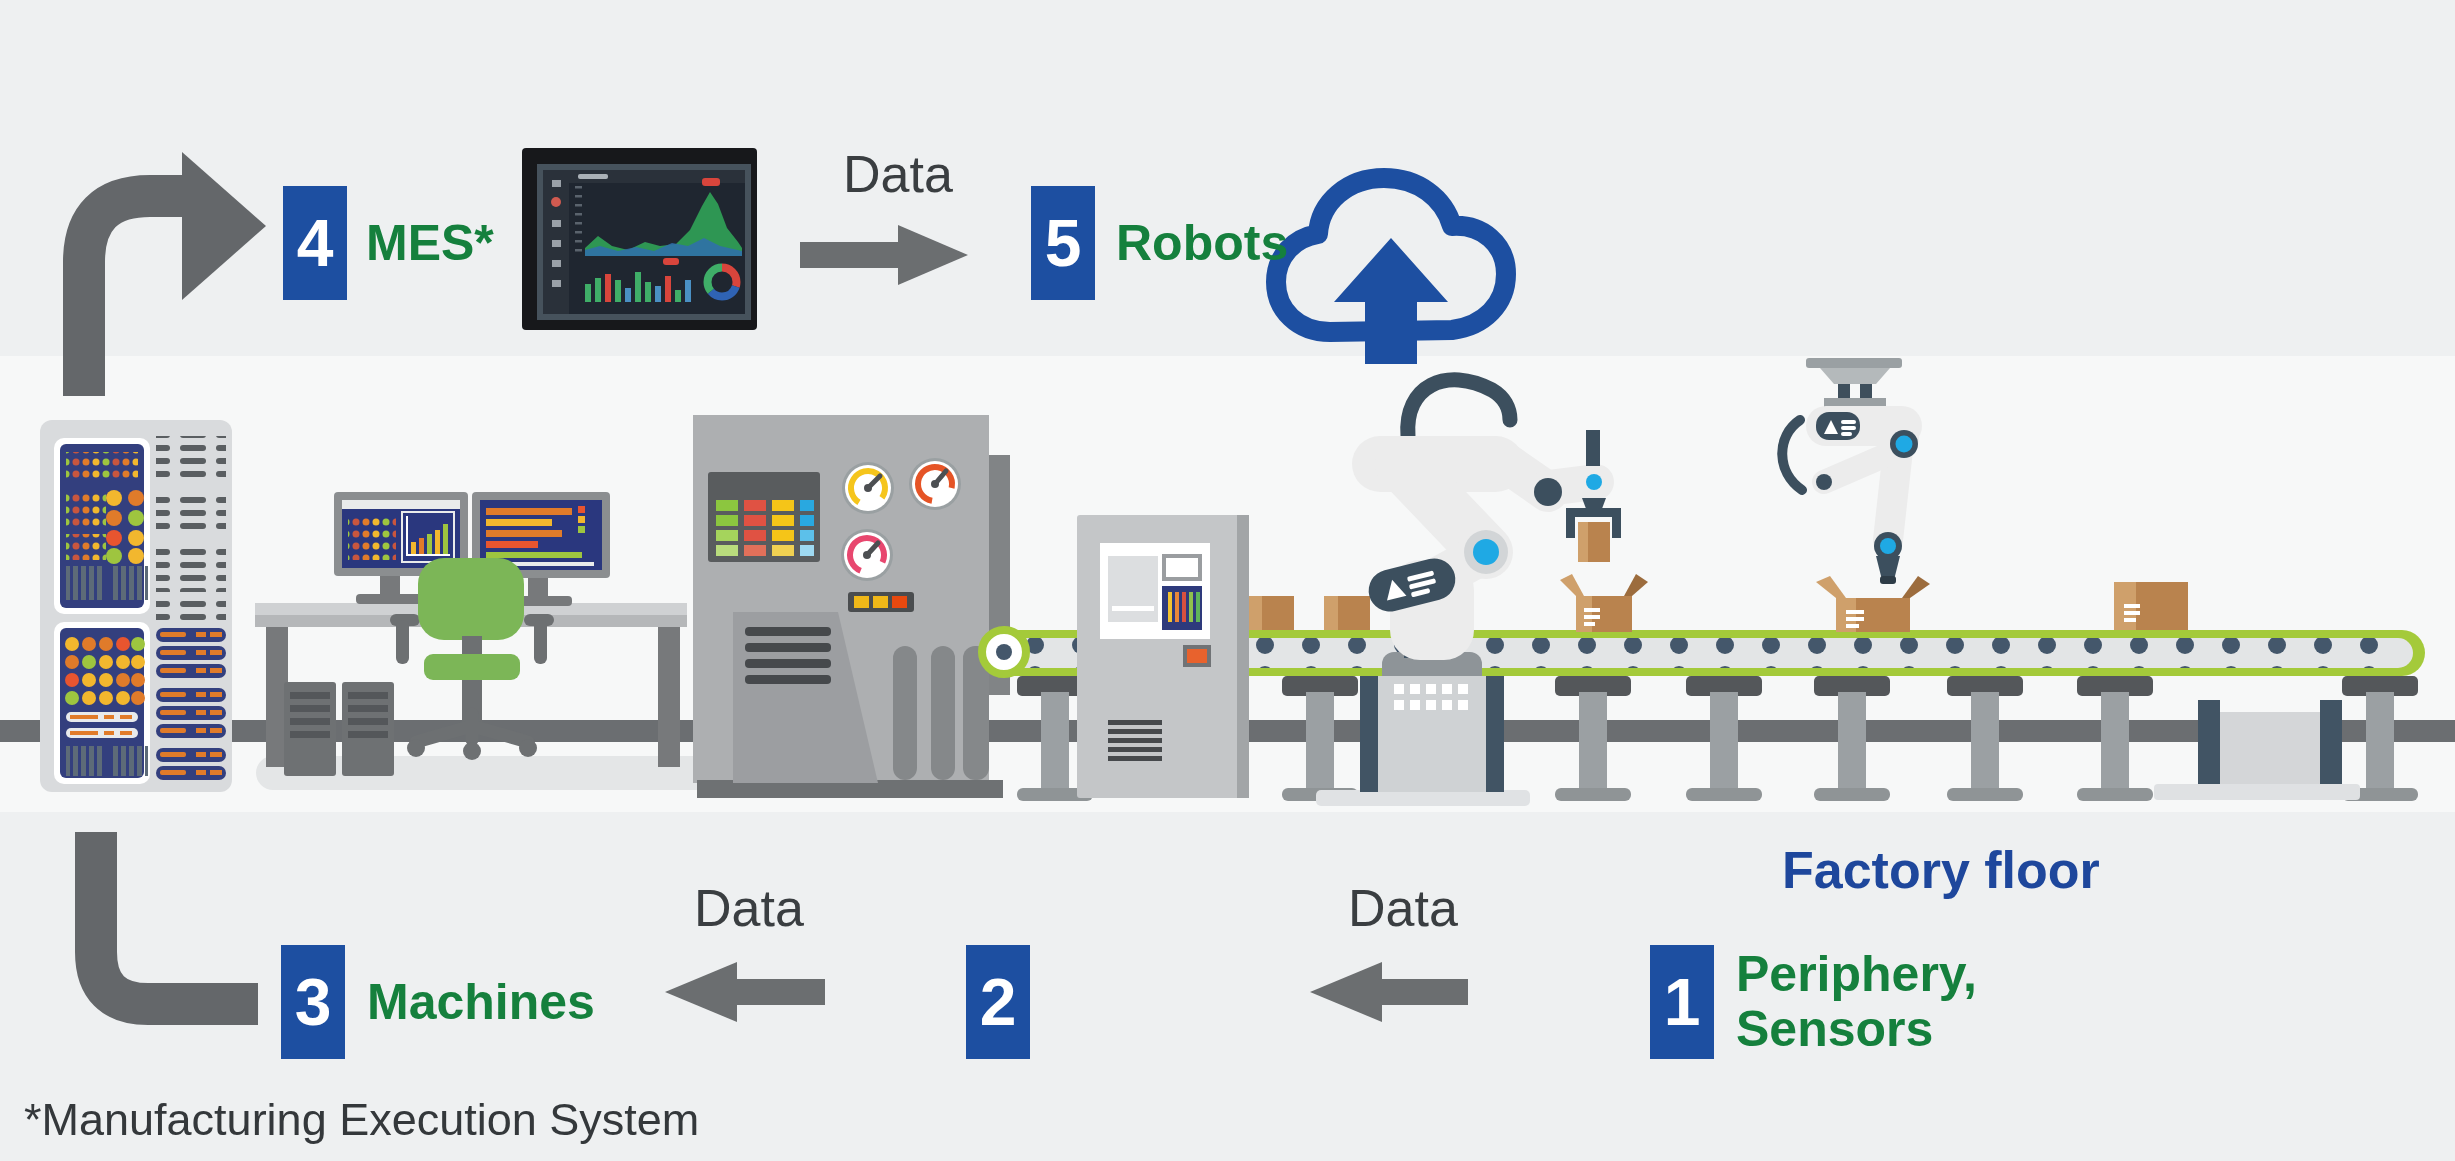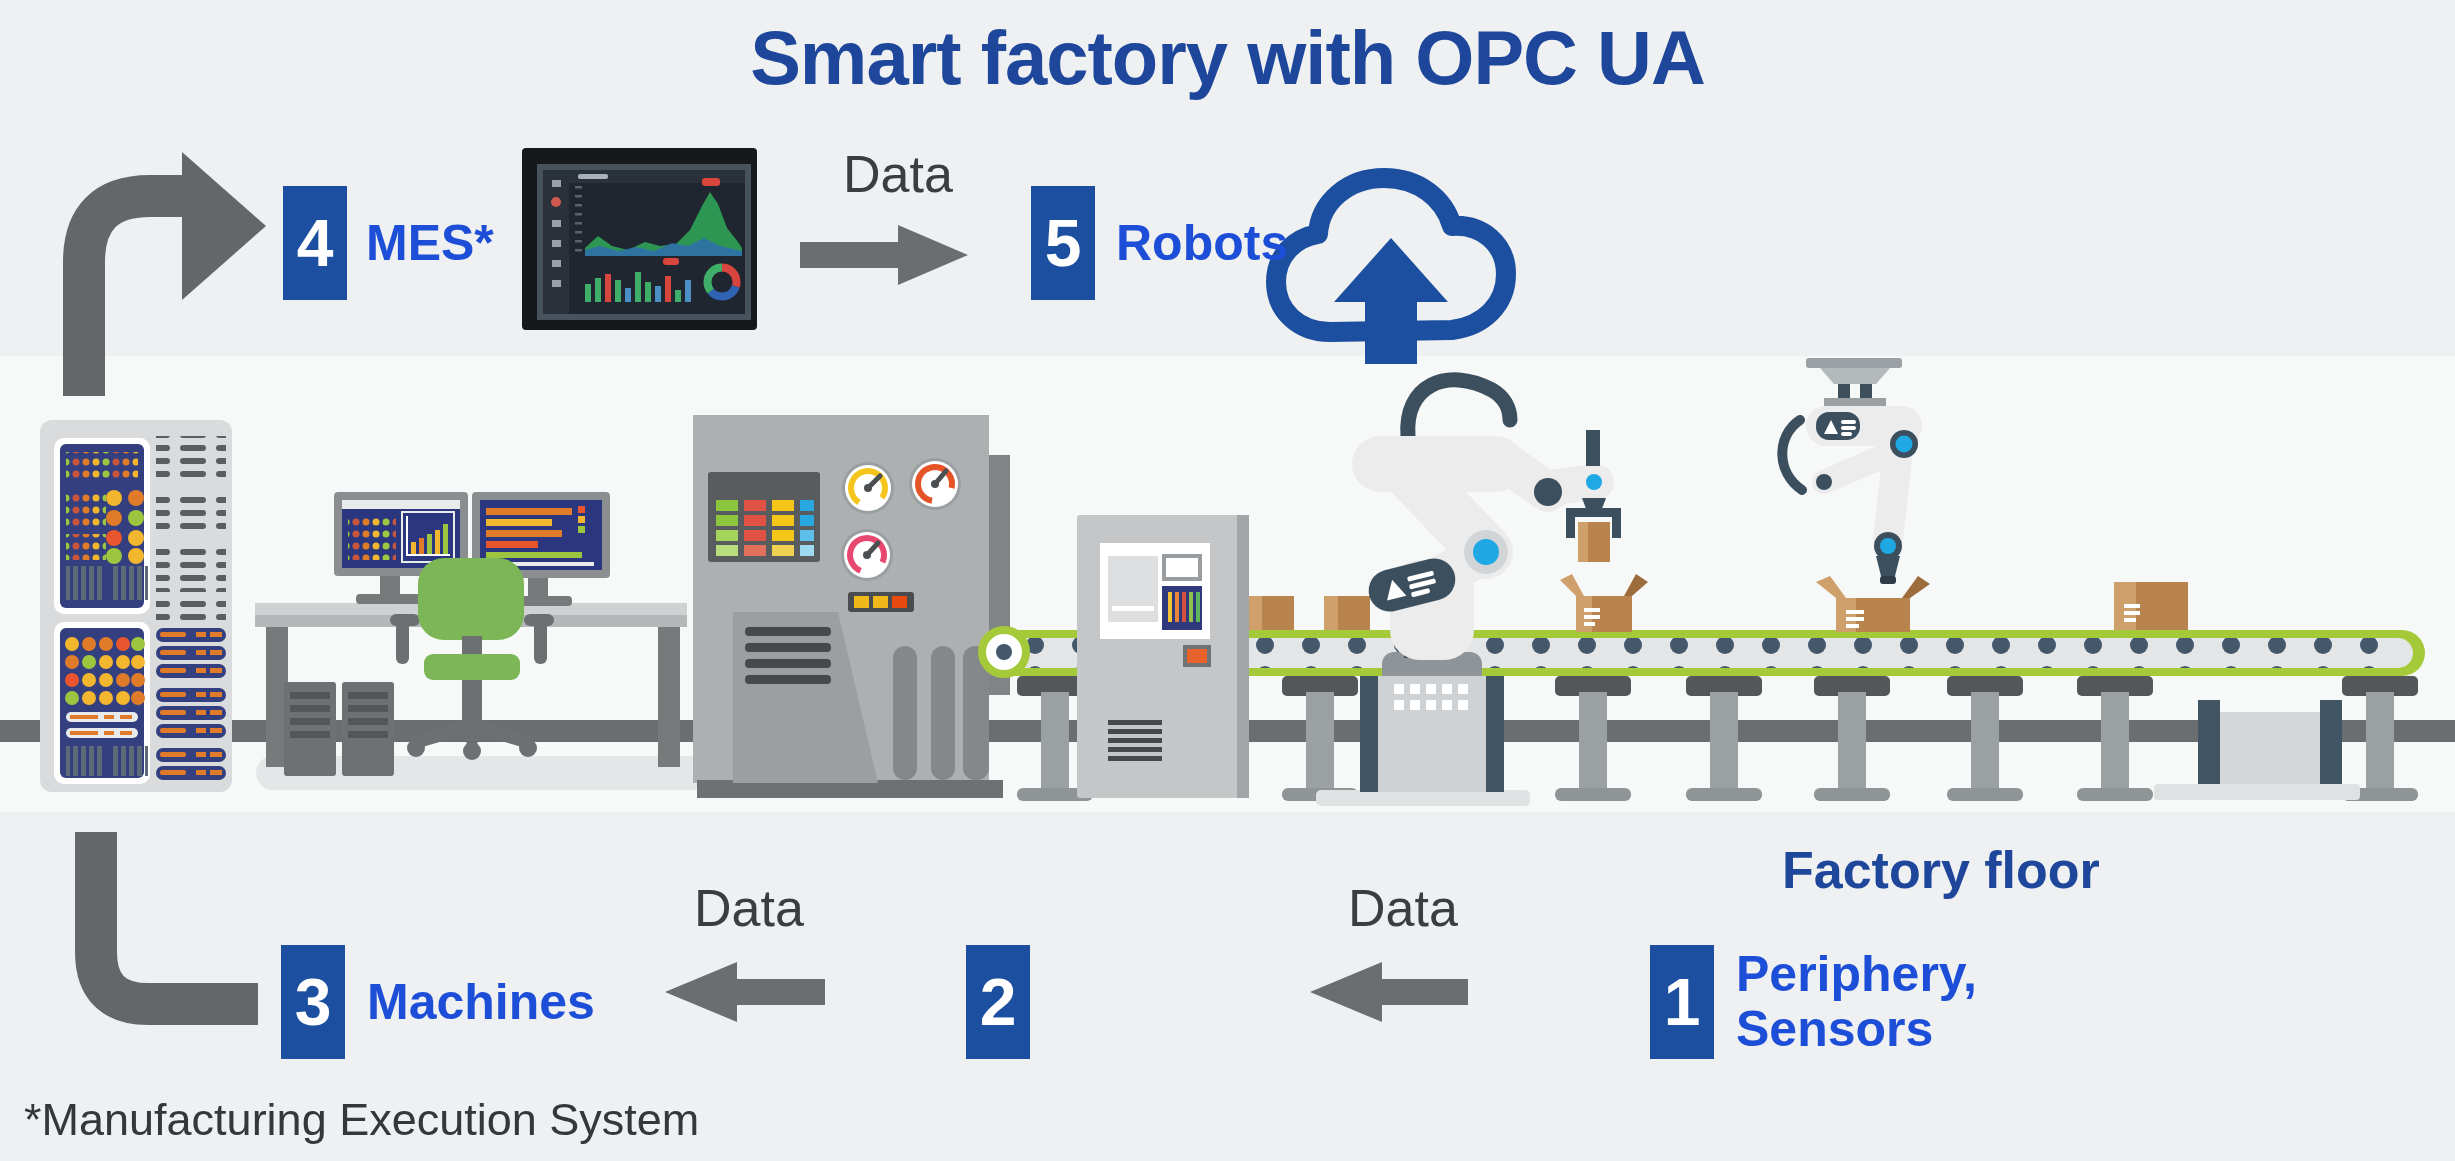--- a/index.html
+++ b/index.html
@@ -3,21 +3,21 @@
 <meta charset="utf-8">
 <style>
   html,body{margin:0;padding:0;background:#eef0f1;font-family:"Liberation Sans",sans-serif;}
   .canvas{position:relative;width:2455px;height:1161px;background:#eef0f1;overflow:hidden;}
   .illu{position:absolute;left:0;top:0;}
   .ov{position:absolute;}
   .title{left:0;top:14px;width:100%;text-align:center;font-size:76px;font-weight:bold;
          color:#1e479c;letter-spacing:-1px;}
   .badge{width:64px;height:114px;background:#1d4fa1;color:#ffffff;font-size:66px;font-weight:bold;
          display:flex;align-items:center;justify-content:center;}
-  .step-label{height:114px;display:flex;align-items:center;color:#1d4ed8;
+  .step-label{height:114px;display:flex;align-items:center;color:#15803d;
               font-size:50px;font-weight:bold;white-space:nowrap;}
   .step-label.two{flex-direction:column;align-items:flex-start;justify-content:center;line-height:55px;}
   .data-label{font-size:52px;color:#3a3e41;}
   .section-label{font-size:52px;font-weight:bold;color:#1e479c;white-space:nowrap;}
   .footnote{font-size:45px;color:#34383b;}
 </style>
 </head>
 <body>
 
 <div class="canvas">
@@ -495,21 +495,20 @@
       <polygon points="1910,598 1930,584 1918,576 1902,598" fill="#9c6c3d"></polygon>
       <rect x="1836" y="598" width="74" height="34" fill="#b9834e"></rect>
           <rect x="1836" y="598" width="20" height="34" fill="#cfa06b"></rect>
       <rect x="1846" y="610" width="18" height="4" fill="#ffffff"></rect>
           <rect x="1846" y="617" width="18" height="4" fill="#ffffff"></rect>
           <rect x="1846" y="624" width="13" height="4" fill="#ffffff"></rect>
     </g>
   </g>
 </svg>
 
-<div class="ov title">Smart factory with OPC UA</div>
 
 <div class="ov badge" style="left:283px;top:186px;">4</div>
 <div class="ov step-label" style="left:366px;top:186px;">MES*</div>
 
 <div class="ov data-label" style="left:843px;top:144px;">Data</div>
 
 <div class="ov badge" style="left:1031px;top:186px;">5</div>
 <div class="ov step-label" style="left:1116px;top:186px;">Robots</div>
 
 <div class="ov section-label" style="left:1738px;top:840px;margin-left:44px;">Factory floor</div>

